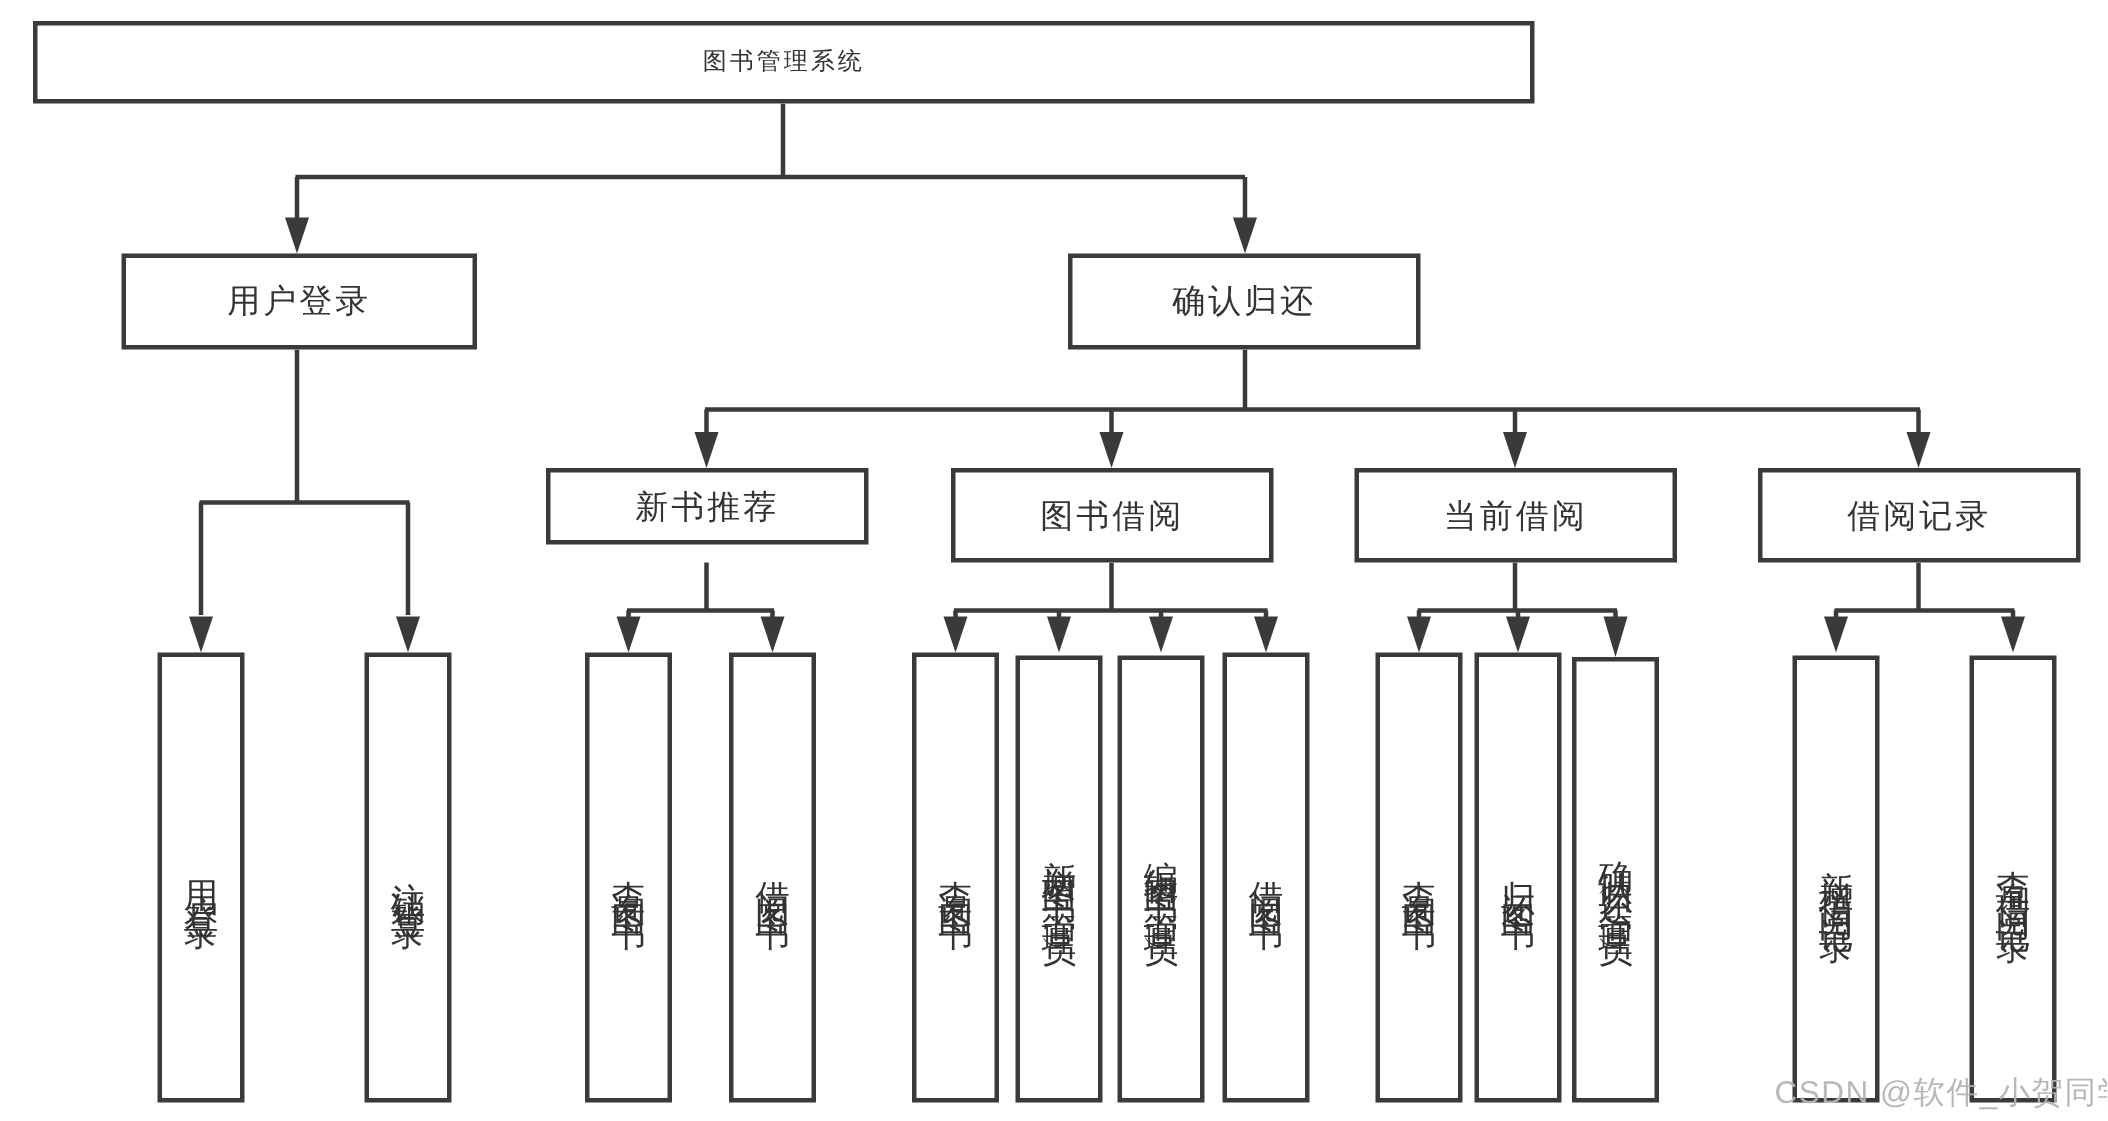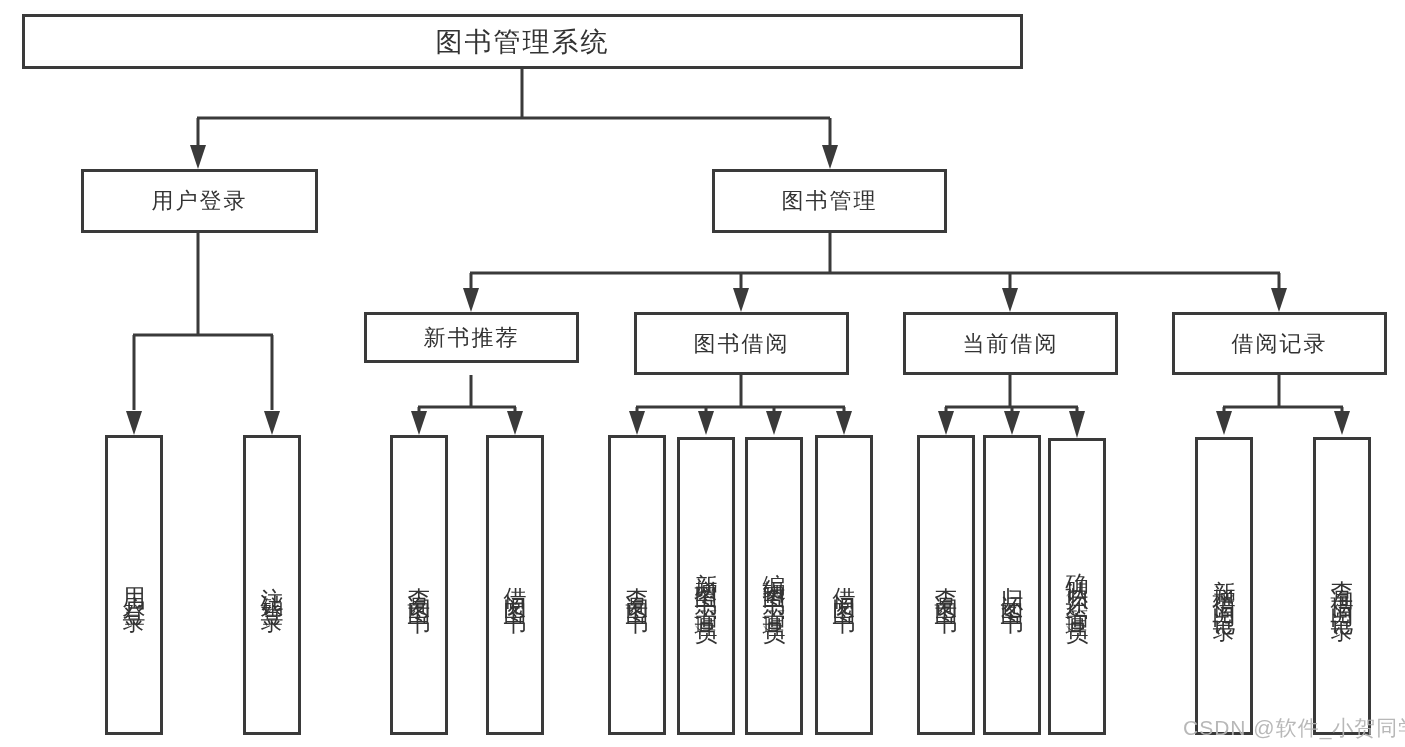--- a/index.html
+++ b/index.html
@@ -22,21 +22,21 @@
     border: 3px solid #3a3a3a;
     background: #ffffff;
     display: flex;
     align-items: center;
     justify-content: center;
     color: #333333;
     font-size: 22px;
     letter-spacing: 2px;
     z-index: 2;
   }
-  .node.root { font-size: 27px; }
+  .node.root { font-size: 16px; }
   .vnode {
     position: absolute;
     box-sizing: border-box;
     border: 3px solid #3a3a3a;
     background: #ffffff;
     display: flex;
     align-items: center;
     justify-content: center;
     color: #333333;
     z-index: 2;
@@ -97,21 +97,21 @@
       <path d="M1004 411 L1020 411 L1012 435 Z"></path>
       <path d="M1069 411 L1085 411 L1077 438 Z"></path>
       <path d="M1216 411 L1232 411 L1224 435 Z"></path>
       <path d="M1334 411 L1350 411 L1342 435 Z"></path>
     </g>
   </svg>
 
   <div class="node root" style="left:22px; top:14px; width:1001px; height:55px;">图书管理系统</div>
 
   <div class="node" style="left:81px; top:169px; width:237px; height:64px;">用户登录</div>
-  <div class="node" style="left:712px; top:169px; width:235px; height:64px;">图书管理</div>
+  <div class="node" style="left:712px; top:169px; width:235px; height:64px;">确认归还</div>
 
   <div class="node" style="left:364px; top:312px; width:215px; height:51px;">新书推荐</div>
   <div class="node" style="left:634px; top:312px; width:215px; height:63px;">图书借阅</div>
   <div class="node" style="left:903px; top:312px; width:215px; height:63px;">当前借阅</div>
   <div class="node" style="left:1172px; top:312px; width:215px; height:63px;">借阅记录</div>
 
   <div class="vnode" style="left:105px; top:435px; width:58px; height:300px;">
     <span class="vtext">用户登录</span>
   </div>
   <div class="vnode" style="left:243px; top:435px; width:58px; height:300px;">

